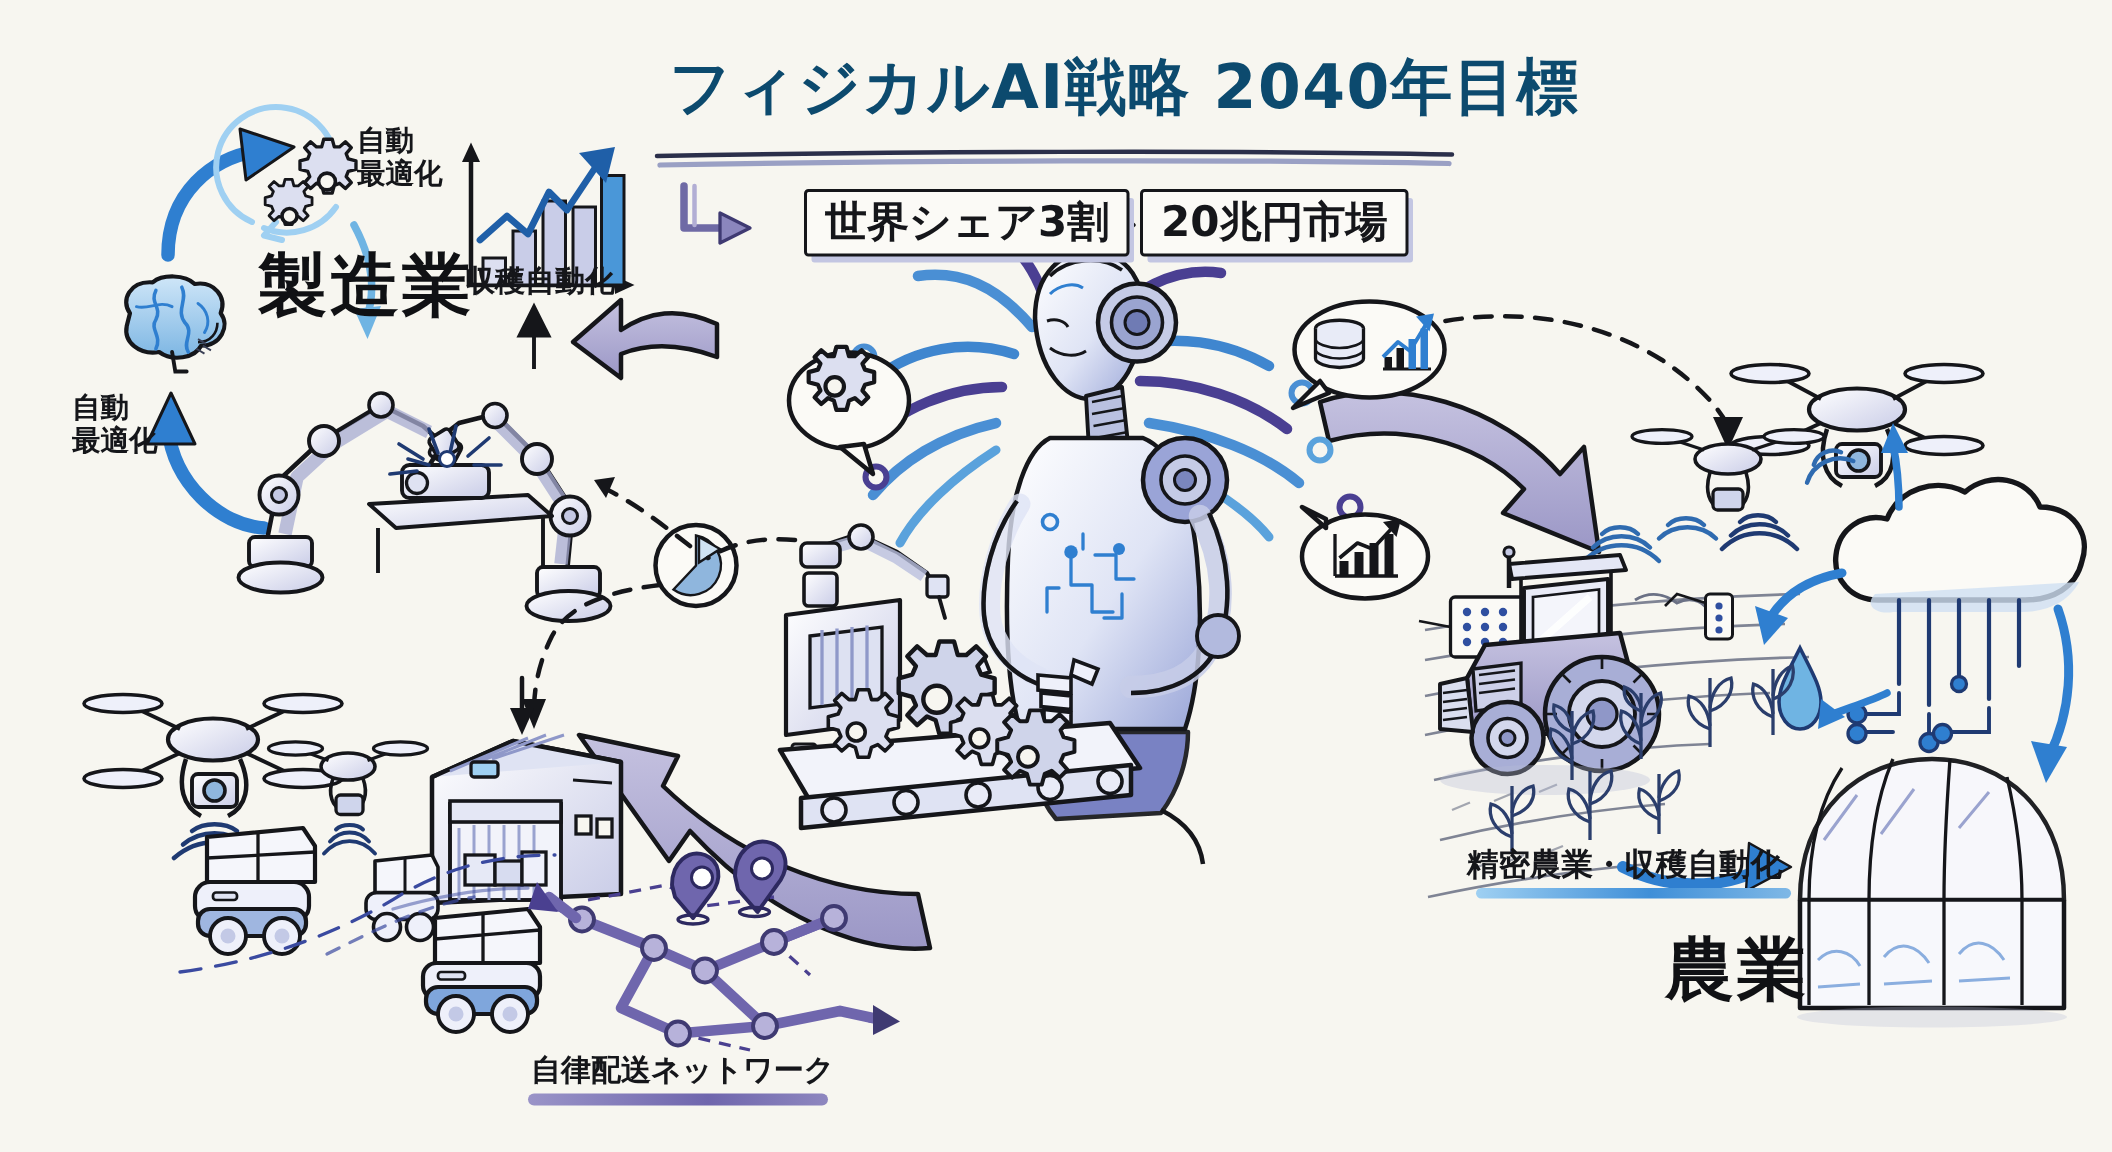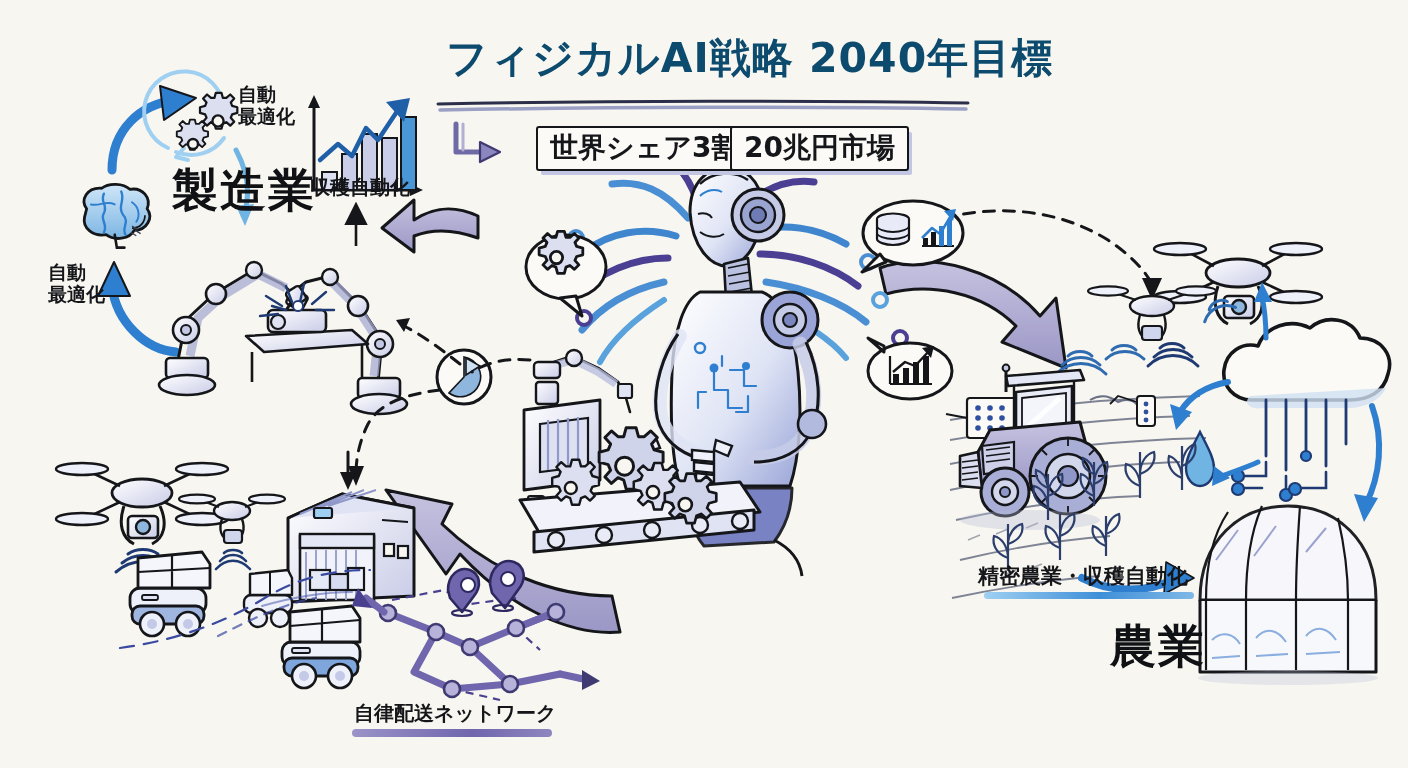--- a/index.html
+++ b/index.html
@@ -794,21 +794,21 @@
 
 </svg>
 
 <div id="title-wrap">
   <div id="main-title">フィジカルAI戦略 2040年目標</div>
 </div>
 
 <div class="kpi-box" style="left:508px;top:126px;margin-left:28px;">
   <span>世界シェア3割</span>
 </div>
-<div class="kpi-box" style="left:730px;top:126px;">
+<div class="kpi-box" style="left:760px;top:126px;">
   <span>20兆円市場</span>
 </div>
 
 <div class="section-title" style="left:172px;top:160px;">製造業</div>
 
 <div class="caption-sm" style="left:238px;top:84px;text-align:left;">
   <div>自動</div>
   <div>最適化</div>
 </div>
 

